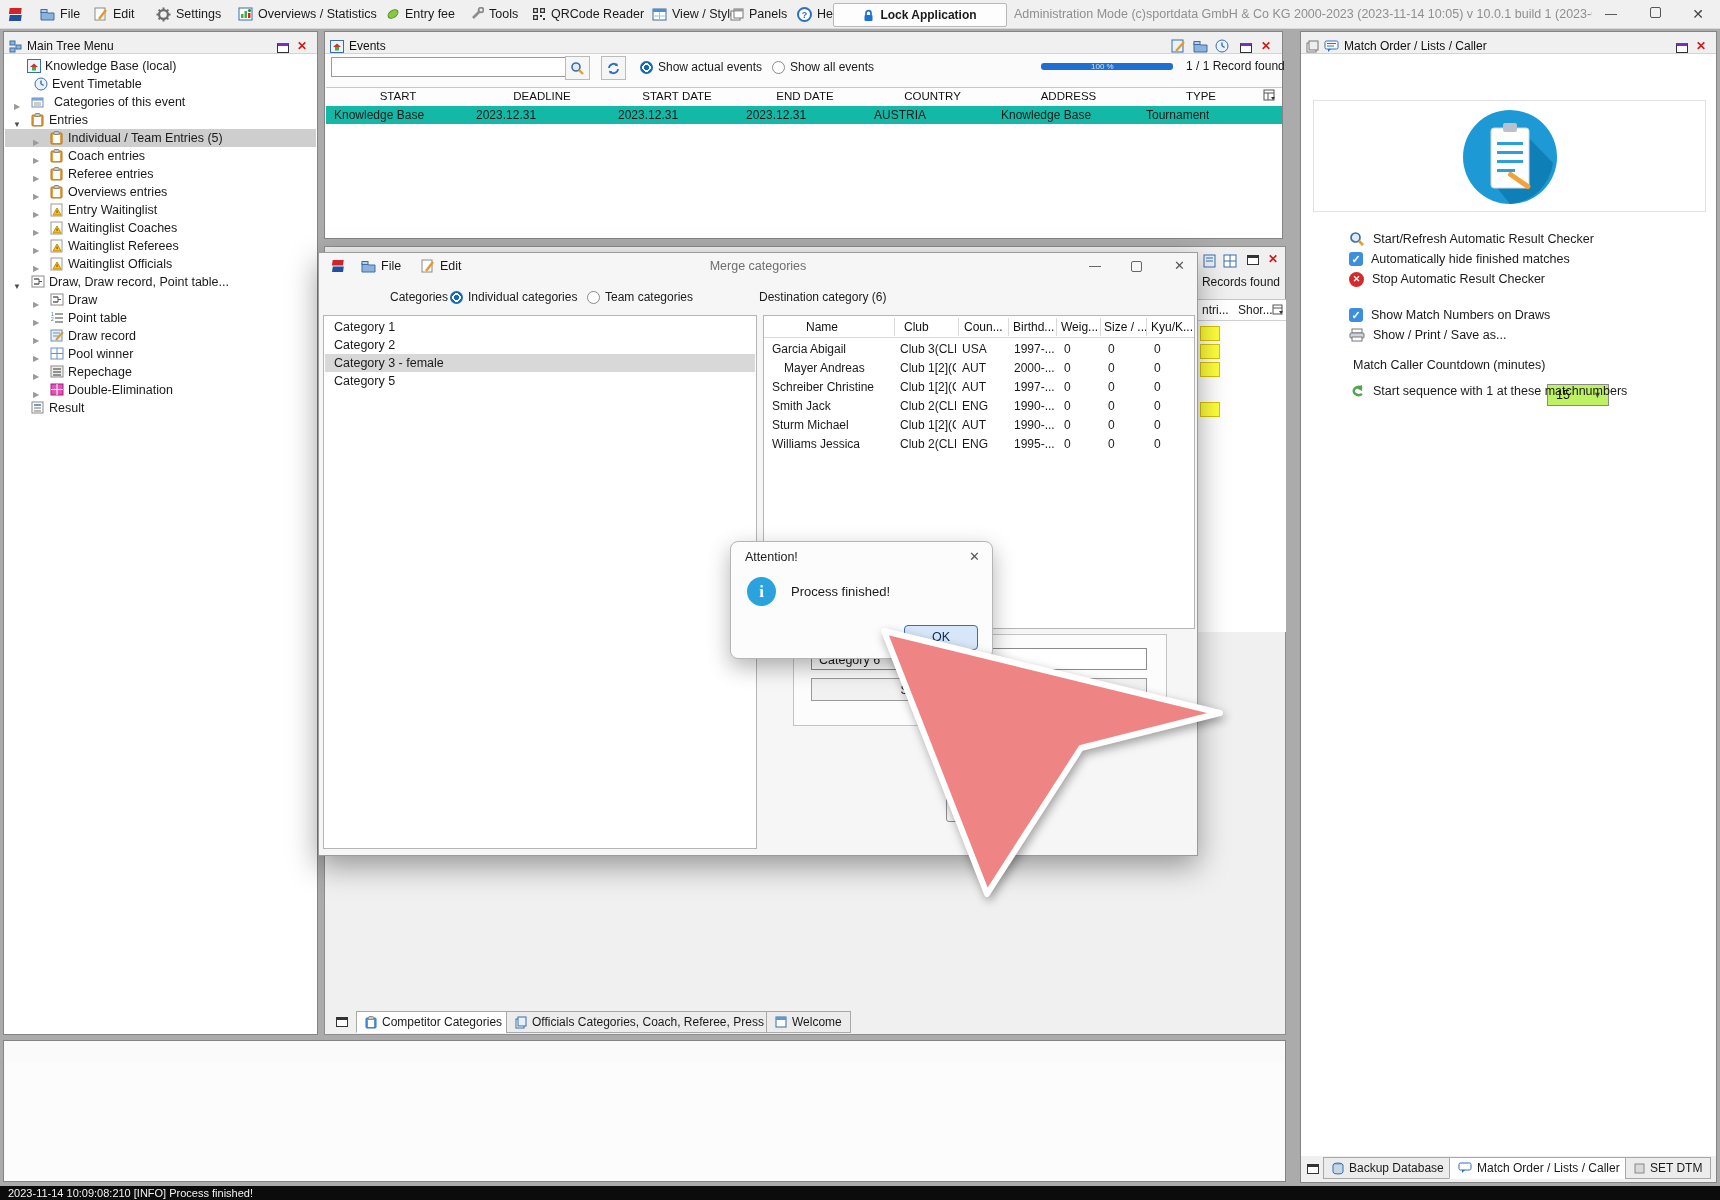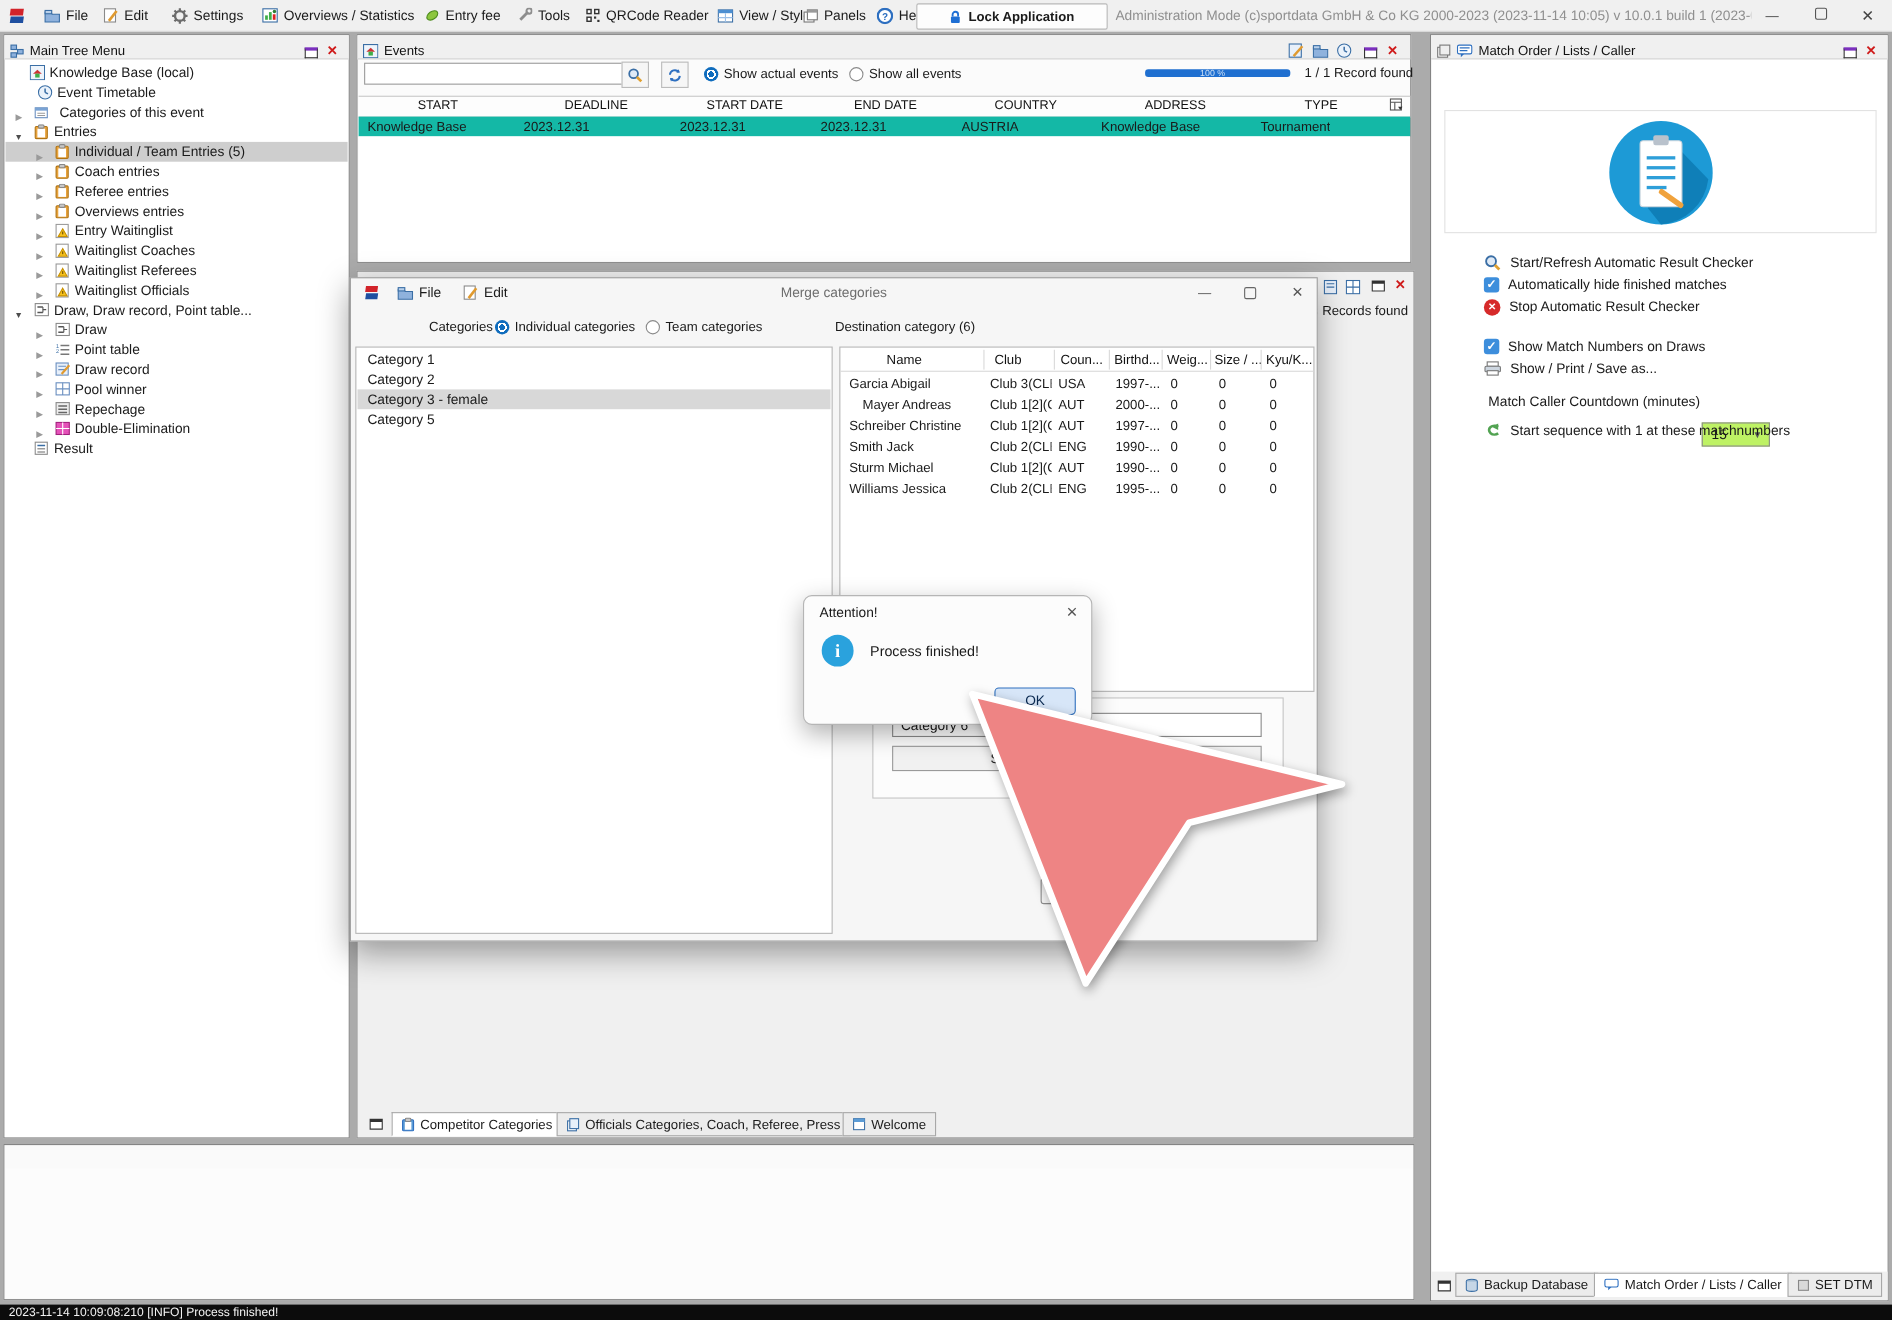--- a/index.html
+++ b/index.html
@@ -560,20 +560,36 @@
       <svg width="14" height="14">
         <rect x="1" y="1" width="12" height="12" fill="#fff" stroke="#3a6ea5"></rect>
         <line x1="7" y1="1" x2="7" y2="13" stroke="#3a6ea5"></line>
         <line x1="1" y1="7" x2="13" y2="7" stroke="#3a6ea5"></line>
       </svg>
     </span>
   <span class="winicon dark a" style="left:922px;top:8px"></span>
   <span class="redx a" style="left:943px;top:5px">✕</span>
   <div class="a nowrap" style="right:5px;top:28px;font-size:12px">s Records found</div>
 
+  <div class="a" style="left:872px;top:52px;width:88px;height:332px;background:#fff;border-left:1px solid #c6c6c6;border-top:1px solid #c6c6c6">
+    <span class="a" style="left:4px;top:3px;font-size:12px">ntri...</span>
+    <span class="a" style="left:40px;top:3px;font-size:12px">Shor...</span>
+    <span class="a" style="left:74px;top:4px">
+        <svg width="12" height="12">
+          <rect x="1" y="1" width="9" height="9" fill="#fff" stroke="#555"></rect>
+          <line x1="1" y1="4" x2="10" y2="4" stroke="#555"></line>
+          <path d="M7 7 l4 0 -2 3z" fill="#333"></path>
+        </svg>
+      </span>
+    <div class="a" style="left:0;top:20px;width:88px;height:1px;background:#d0d0d0"></div>
+    <div class="yellowcell" style="top:26px"></div>
+    <div class="yellowcell" style="top:44px"></div>
+    <div class="yellowcell" style="top:62px"></div>
+    <div class="yellowcell" style="top:102px"></div>
+  </div>
 
   <div class="a" style="left:0;top:764px;width:960px;height:24px">
     <span class="winicon dark a" style="left:11px;top:6px"></span>
     <div class="tabbar-tab sel" style="left:31px">
       <span>
           <svg width="12" height="13">
             <rect x="1" y="2" width="10" height="10" rx="1" fill="#5b9bd5" stroke="#2d6fc0"></rect>
             <rect x="3" y="4" width="6" height="7" fill="#fff"></rect>
             <rect x="3.5" y="0.5" width="5" height="3" rx="1" fill="#c8c8c8" stroke="#888"></rect>
           </svg>

